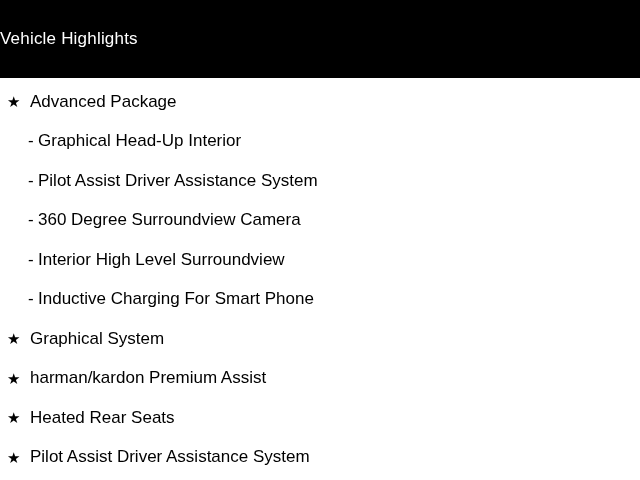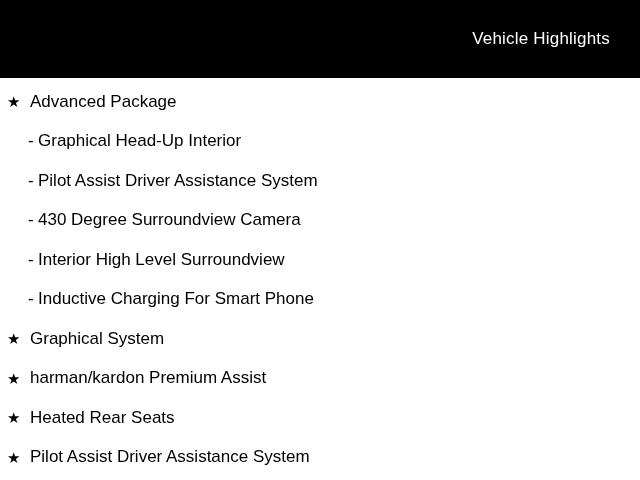--- a/index.html
+++ b/index.html
@@ -17,21 +17,21 @@
     width: 640px;
     height: 480px;
     background: #ffffff;
     position: relative;
   }
   .header {
     height: 78px;
     background: #000000;
     display: flex;
     align-items: center;
-    justify-content: flex-end;
+    justify-content: flex-start;
     padding-right: 30px;
     box-sizing: border-box;
   }
   .header-title {
     color: #ffffff;
     font-size: 17px;
     letter-spacing: 0.2px;
     white-space: nowrap;
   }
   .list {
@@ -81,21 +81,21 @@
       <div class="row sub">
         <span class="bullet">-</span>
         <span class="label">Graphical Head-Up Interior</span>
       </div>
       <div class="row sub">
         <span class="bullet">-</span>
         <span class="label">Pilot Assist Driver Assistance System</span>
       </div>
       <div class="row sub">
         <span class="bullet">-</span>
-        <span class="label">430 Degree Surroundview Camera</span>
+        <span class="label">360 Degree Surroundview Camera</span>
       </div>
       <div class="row sub">
         <span class="bullet">-</span>
         <span class="label">Interior High Level Surroundview</span>
       </div>
       <div class="row sub">
         <span class="bullet">-</span>
         <span class="label">Inductive Charging For Smart Phone</span>
       </div>
       <div class="row feature">

